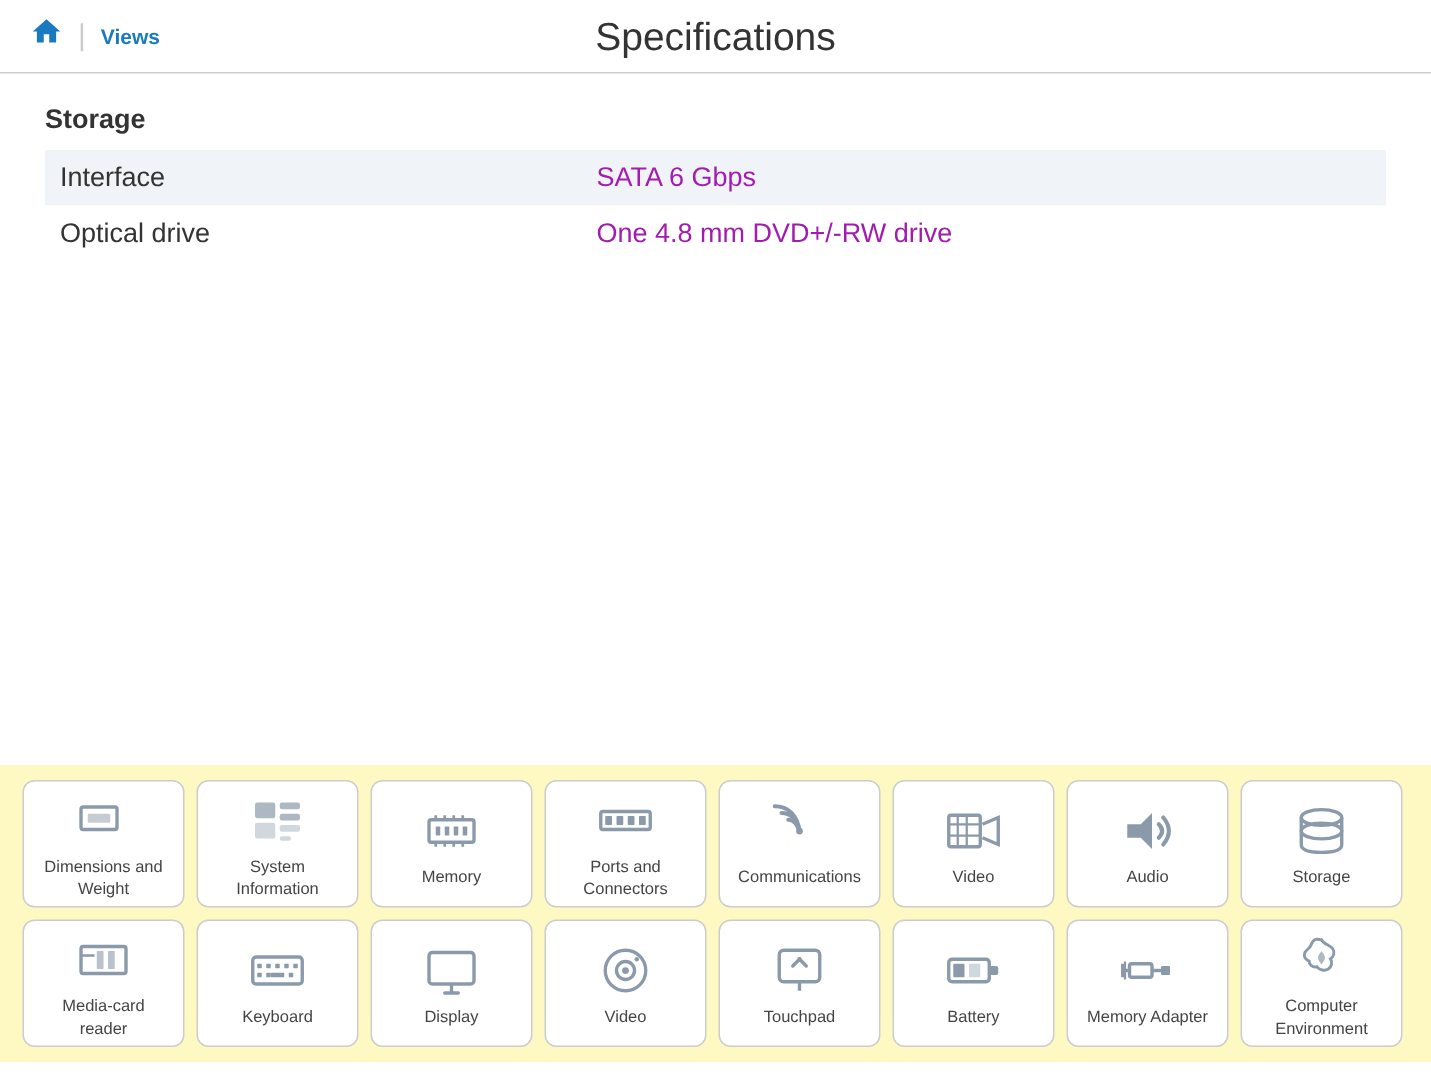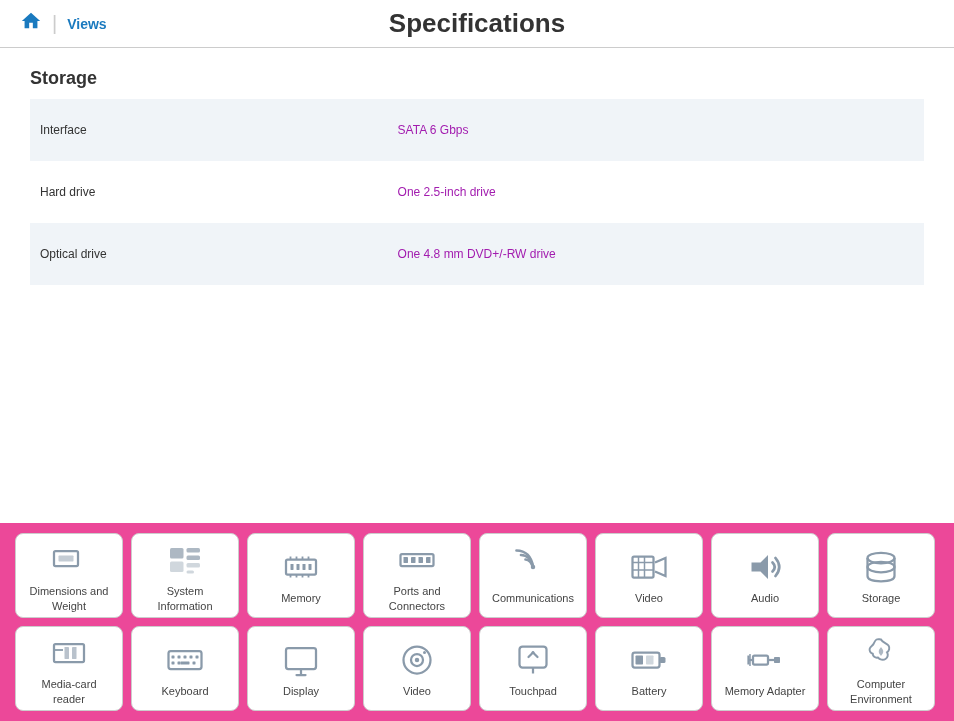--- a/index.html
+++ b/index.html
@@ -30,21 +30,21 @@
       color: #1a7abf;
       text-decoration: none;
       font-size: 14px;
       font-weight: bold;
     }
     .page-title {
       position: absolute;
       left: 50%;
       transform: translateX(-50%);
       font-size: 26px;
-      font-weight: bold;
+      font-weight: normal;
     }
 
     
     .main-content {
       padding: 20px 30px;
     }
 
     
     .section-title {
       font-size: 18px;
@@ -56,38 +56,38 @@
       width: 100%;
       border-collapse: collapse;
     }
     .spec-table tr:nth-child(odd) {
       background-color: #f0f4f8;
     }
     .spec-table tr:nth-child(even) {
       background-color: #ffffff;
     }
     .spec-table td {
-      padding: 24px 10px;
-      font-size: 12px;
+      padding: 8px 10px;
+      font-size: 18px;
     }
     .spec-table td:first-child {
       width: 40%;
       color: #333;
     }
     .spec-table td:last-child {
       color: #a21caf;
     }
 
     
     .nav-grid-container {
       position: absolute;
-      bottom: 0;
+      bottom: 13px;
       left: 0;
       right: 0;
-      background: #ec4899;
+      background: #fef9c3;
       padding: 10px 15px;
     }
 
     .nav-grid {
       display: flex;
       flex-direction: column;
       gap: 8px;
     }
 
     .nav-row {
@@ -148,24 +148,20 @@
     <h1 class="page-title">Specifications</h1>
   </div>
 
   <div class="main-content">
     <div class="section-title">Storage</div>
     <table class="spec-table">
       <tbody id="spec-tbody">
           <tr>
             <td>Interface</td>
             <td>SATA 6 Gbps</td>
-          </tr>
-          <tr>
-            <td>Hard drive</td>
-            <td>One 2.5-inch drive</td>
           </tr>
           <tr>
             <td>Optical drive</td>
             <td>One 4.8 mm DVD+/-RW drive</td>
           </tr>
         </tbody>
     </table>
   </div>
 
   <div class="nav-grid-container">

